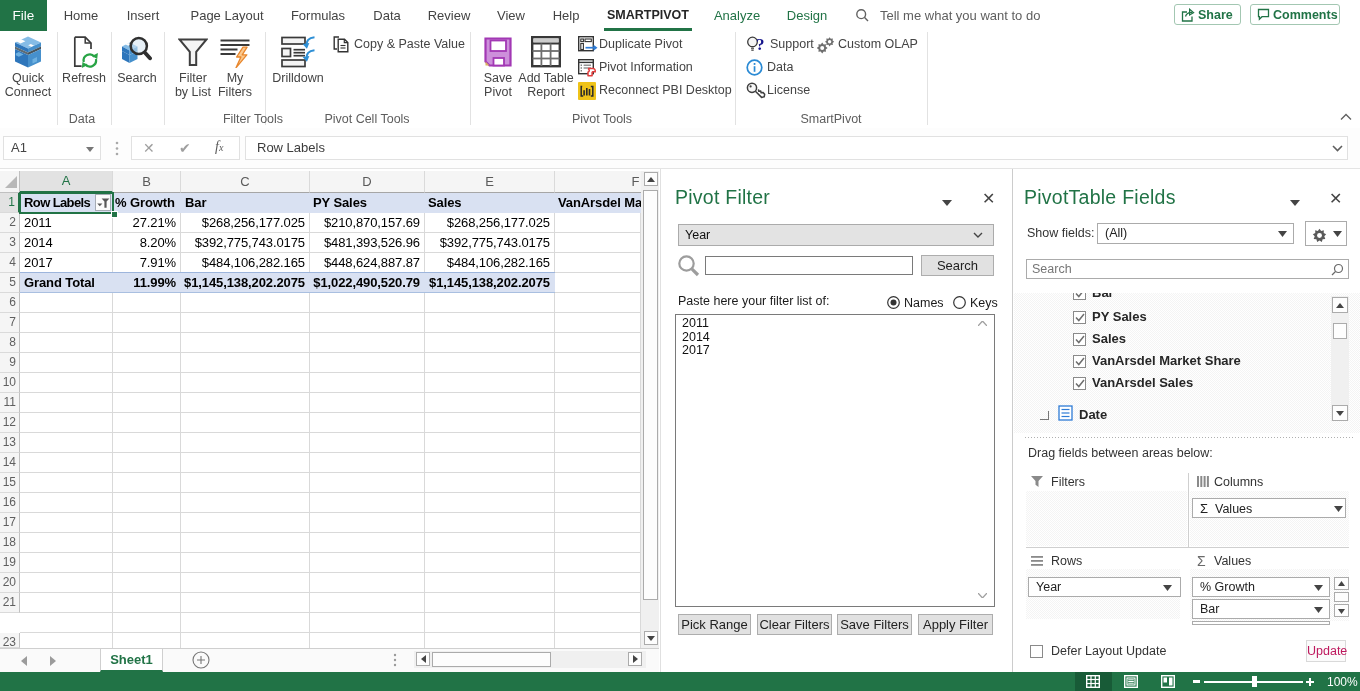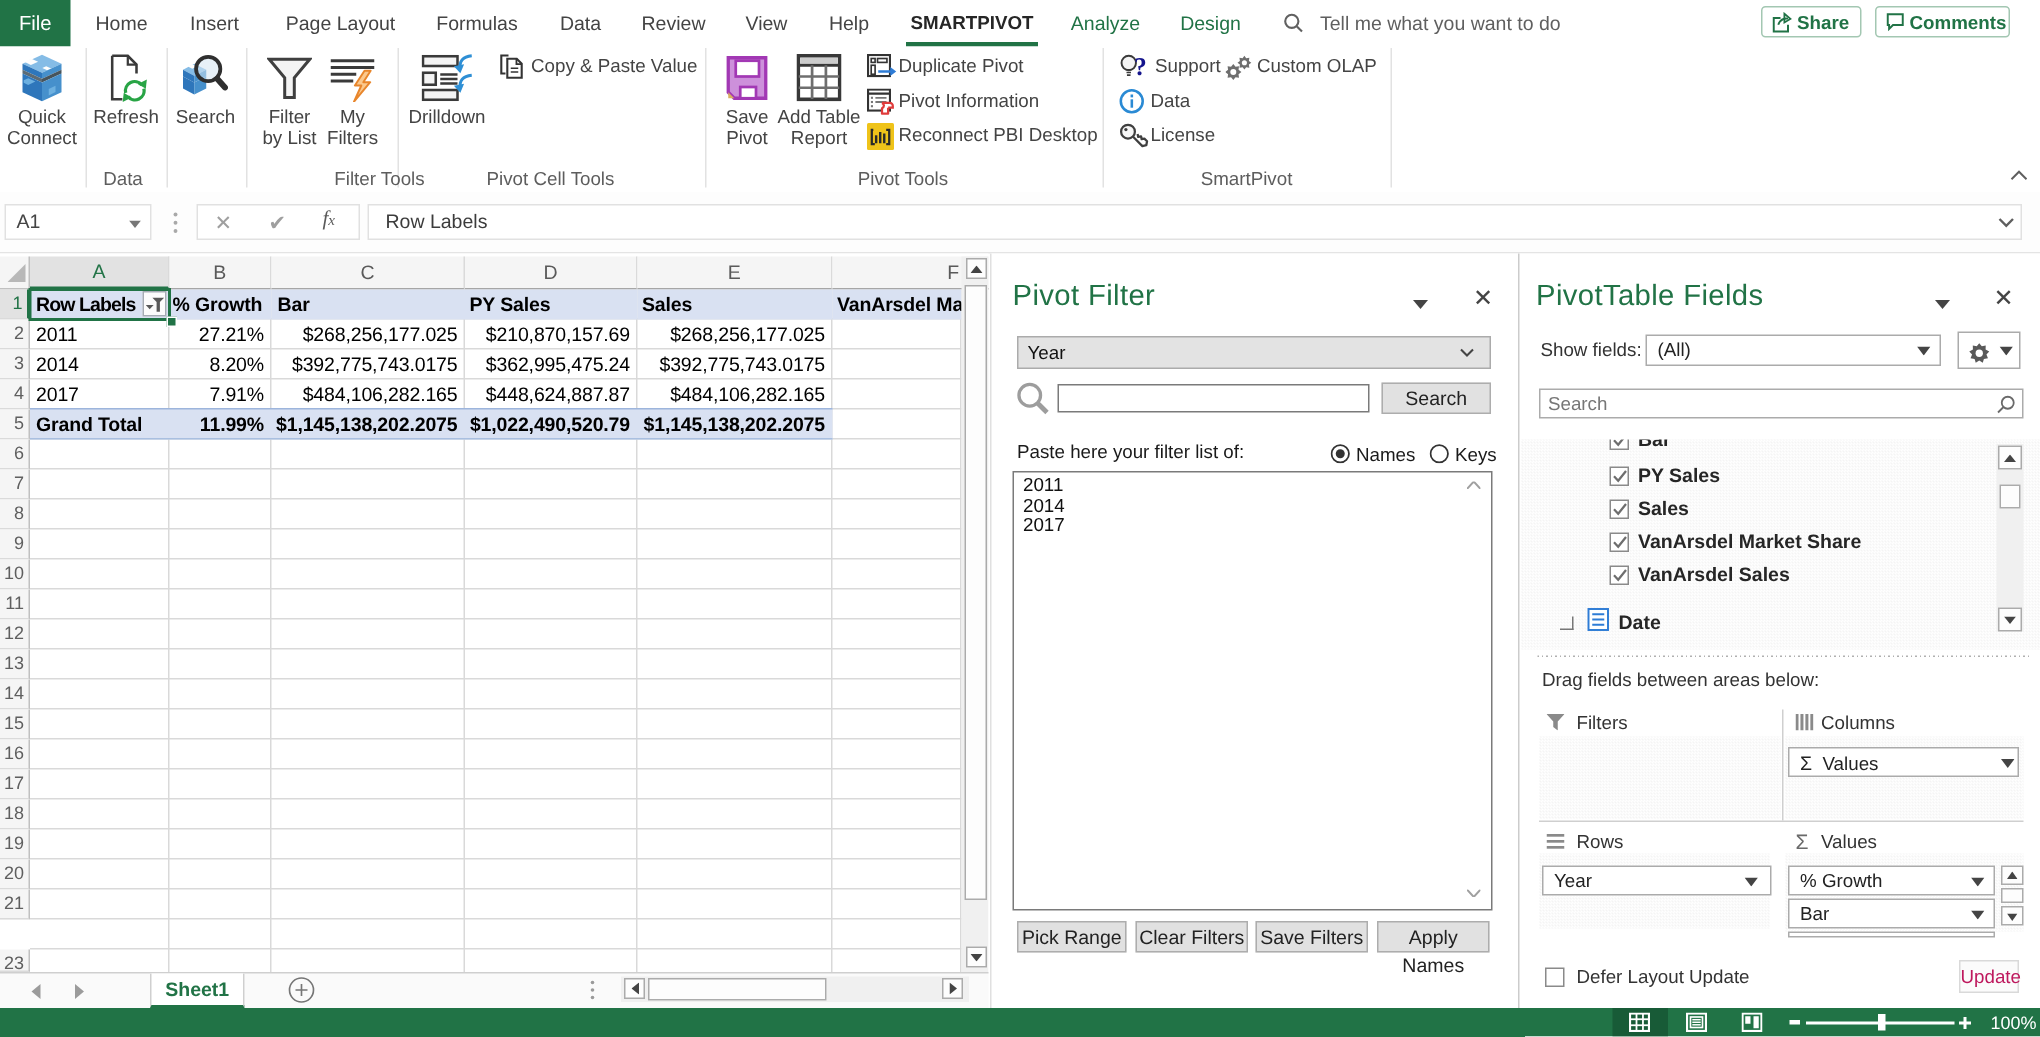--- a/index.html
+++ b/index.html
@@ -395,21 +395,21 @@
     <div class="ab" style="left:111px;top:42px;width:5px;height:5px;background:#217346;border:1px solid #fff;box-sizing:content-box;"></div>
 
     <div class="cell" style="left:20px;top:44px;width:93px;padding-left:4px;">2011</div>
     <div class="cell num" style="left:113px;top:44px;width:63px;">27.21%</div>
     <div class="cell num" style="left:181px;top:44px;width:124px;">$268,256,177.025</div>
     <div class="cell num" style="left:310px;top:44px;width:110px;">$210,870,157.69</div>
     <div class="cell num" style="left:425px;top:44px;width:125px;">$268,256,177.025</div>
     <div class="cell" style="left:20px;top:64px;width:93px;padding-left:4px;">2014</div>
     <div class="cell num" style="left:113px;top:64px;width:63px;">8.20%</div>
     <div class="cell num" style="left:181px;top:64px;width:124px;">$392,775,743.0175</div>
-    <div class="cell num" style="left:310px;top:64px;width:110px;">$362,995,475.24</div>
+    <div class="cell num" style="left:310px;top:64px;width:110px;">$481,393,526.96</div>
     <div class="cell num" style="left:425px;top:64px;width:125px;">$392,775,743.0175</div>
     <div class="cell" style="left:20px;top:84px;width:93px;padding-left:4px;">2017</div>
     <div class="cell num" style="left:113px;top:84px;width:63px;">7.91%</div>
     <div class="cell num" style="left:181px;top:84px;width:124px;">$484,106,282.165</div>
     <div class="cell num" style="left:310px;top:84px;width:110px;">$448,624,887.87</div>
     <div class="cell num" style="left:425px;top:84px;width:125px;">$484,106,282.165</div>
 
     <div class="ab" style="left:20px;top:103px;width:535px;height:21px;background:#d9e1f2;border-top:1px solid #9db5dc;border-bottom:1px solid #a9bfe0;box-sizing:border-box;"></div>
     <div class="cell" style="left:20px;top:104px;width:93px;padding-left:4px;font-weight:bold;">Grand Total</div>
     <div class="cell num" style="left:113px;top:104px;width:63px;font-weight:bold;">11.99%</div>
@@ -494,21 +494,21 @@
     <svg class="ab" style="left:317px;top:152px;" width="9" height="5" viewBox="0 0 9 5">
         <path d="M0 5 4.5 0 9 5" fill="none" stroke="#a0a0a0" stroke-width="1.3"></path>
       </svg>
     <svg class="ab" style="left:317px;top:424px;" width="9" height="5" viewBox="0 0 9 5">
         <path d="M0 0l4.5 5L9 0" fill="none" stroke="#a0a0a0" stroke-width="1.3"></path>
       </svg>
 
     <div class="btn" style="left:17px;top:445px;width:73px;height:21px;line-height:19px;">Pick Range</div>
     <div class="btn" style="left:96px;top:445px;width:75px;height:21px;line-height:19px;">Clear Filters</div>
     <div class="btn" style="left:176px;top:445px;width:75px;height:21px;line-height:19px;">Save Filters</div>
-    <div class="btn" style="left:257px;top:445px;width:75px;height:21px;line-height:19px;">Apply Names</div>
+    <div class="btn" style="left:257px;top:445px;width:75px;height:21px;line-height:19px;">Apply Filter</div>
   </div>
 
   <div id="pane2">
 
     <div class="ab ptitle" style="left:11px;top:17px;">PivotTable Fields</div>
     <svg class="ab" style="left:277px;top:31px;" width="10" height="6" viewBox="0 0 10 6">
         <path d="M0 0h10L5 6z" fill="#444"></path>
       </svg>
     <div class="ab" style="left:316px;top:20px;font-size:16px;color:#444;">✕</div>
     <div class="ab" style="left:14px;top:57px;font-size:12.5px;color:#333;">Show fields:</div>

